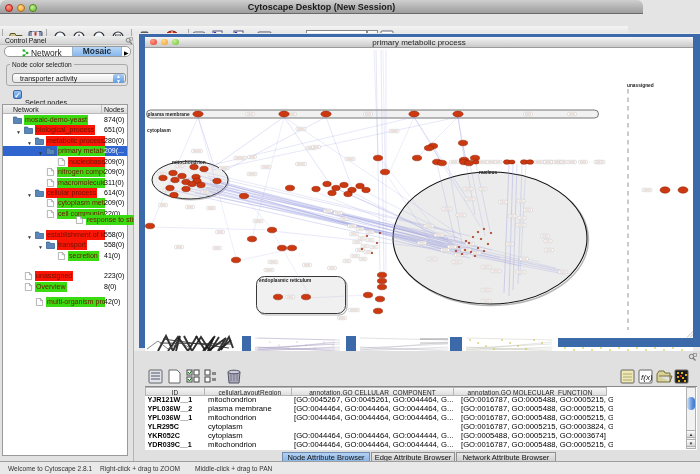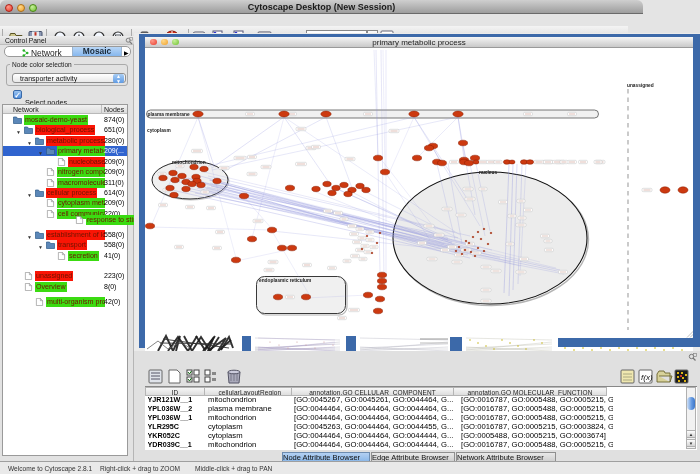--- a/index.html
+++ b/index.html
@@ -65,21 +65,21 @@
   .dcol2{left:63px;width:84px;}
   .dcol3{left:149px;width:160px;}
   .dcol4{left:316px;width:152px;}
   
   #vsb{left:552px;top:36px;width:10px;height:62px;background:#f2f2f2;border:1px solid #b0b0b0;}
   #vsbthumb{left:553px;top:46px;width:8px;height:13px;border-radius:4px;background:linear-gradient(90deg,#cfe0f6,#5f96e0 60%,#3d76c8);}
   #vsbup,#vsbdn{left:552px;width:10px;height:8px;background:linear-gradient(#fdfdfd,#d5d5d5);border:1px solid #b0b0b0;font-size:4.5px;text-align:center;line-height:8px;color:#333;}
   #vsbup{top:79px;}
   #vsbdn{top:88px;}
   #dpcollapse{left:554px;top:2px;}
-  .btab{position:absolute;top:101px;height:10px;background:linear-gradient(#e8e8e8,#d0d0d0);border:1px solid #8f8f8f;font-size:7.5px;color:#111;line-height:9px;}
+  .btab{position:absolute;top:101px;height:10px;background:linear-gradient(#e8e8e8,#d0d0d0);border:1px solid #8f8f8f;font-size:7.5px;color:#111;text-align:center;line-height:9px;}
   #btab1{background:linear-gradient(#b3d0f2,#8cb8e8);border-color:#6d8cb0;}
   svg{position:absolute;}
 </style></head>
 <body>
 <div id="app">
 
   <div class="abs" id="titlebar">
     <div class="tl" style="left:5px;background:radial-gradient(circle at 35% 30%,#ff9a8a,#e8392a);border:0.5px solid #b02015;"></div>
     <div class="tl" style="left:17px;background:radial-gradient(circle at 35% 30%,#ffd98a,#f0a02a;);background:radial-gradient(circle at 35% 30%,#ffd98a,#f0a02a);border:0.5px solid #b07015;"></div>
     <div class="tl" style="left:29px;background:radial-gradient(circle at 35% 30%,#c7f09a,#6fc030);border:0.5px solid #4a8a15;"></div>
@@ -860,21 +860,20 @@
           </div>
           <div class="drow" style="top:26.8px;width:542px;">
             <span class="dcol1">YPL036W__1</span>
             <span class="dcol2">mitochondrion</span>
             <span class="dcol3">[GO:0044464, GO:0044464, GO:0044464, G...</span>
             <span class="dcol4">[GO:0016787, GO:0005488, GO:0005215, G...</span>
           </div>
           <div class="drow" style="top:35.7px;width:590px;">
             <span class="dcol1">YLR295C</span>
             <span class="dcol2">cytoplasm</span>
-            <span class="dcol3">[GO:0045263, GO:0044464, GO:0044455, G...</span>
             <span class="dcol4">[GO:0016787, GO:0005215, GO:0003824, G...</span>
           </div>
           <div class="drow" style="top:44.6px;width:542px;">
             <span class="dcol1">YKR052C</span>
             <span class="dcol2">cytoplasm</span>
             <span class="dcol3">[GO:0044464, GO:0044464, GO:0044444, G...</span>
             <span class="dcol4">[GO:0005488, GO:0005215, GO:0003674]</span>
           </div>
           <div class="drow" style="top:53.5px;width:542px;">
             <span class="dcol1">YDR039C__1</span>

